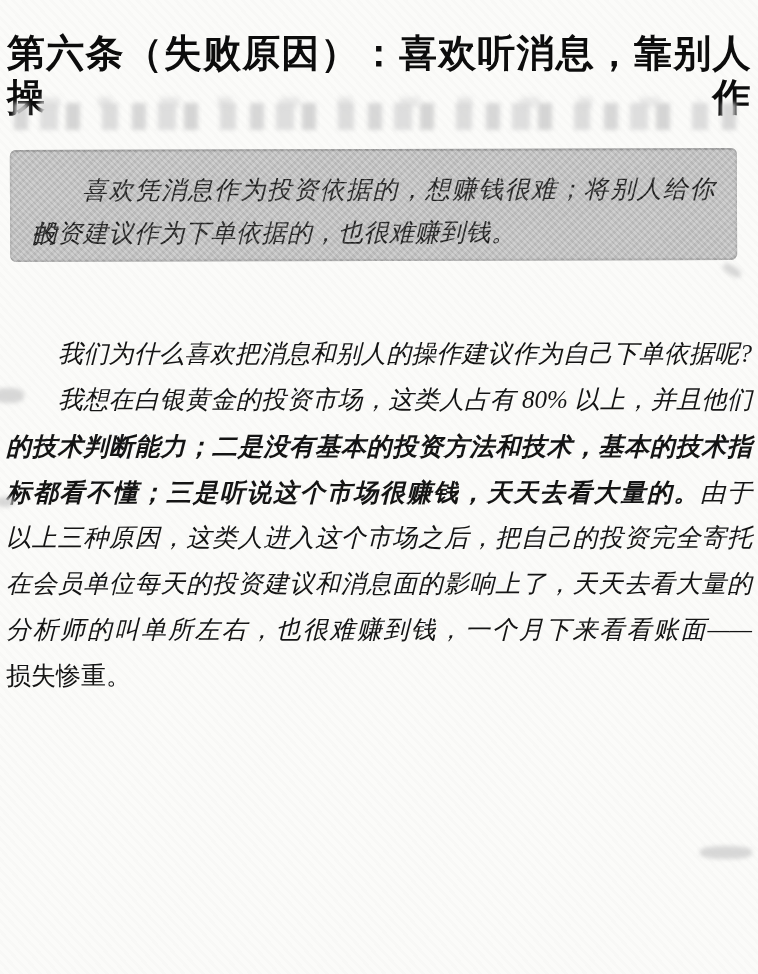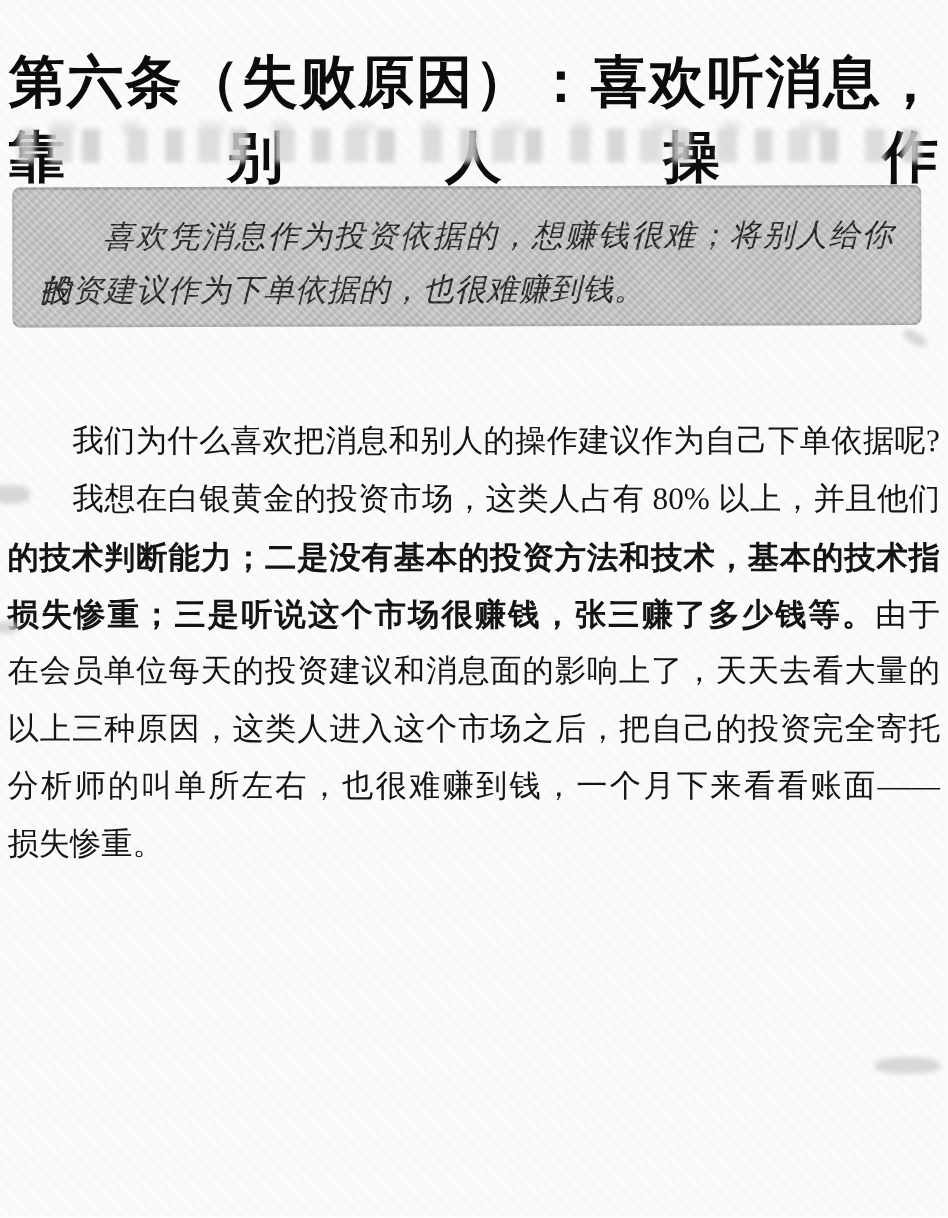--- a/index.html
+++ b/index.html
@@ -17,22 +17,22 @@
       #fbfbf9;
     font-family: "Liberation Serif", serif;
   }
 
   
   .title {
     position: absolute;
     top: 6px;
     left: 7px;
     width: 744px;
-    font-size: 45px;
-    line-height: 60px;
+    font-size: 38px;
+    line-height: 44px;
     font-weight: 900;
     color: #0c0c0c;
     text-align: justify;
     text-align-last: justify;
     letter-spacing: 0.5px;
   }
 
   
   .ghost {
     position: absolute;
@@ -107,21 +107,21 @@
     top: 331px;
     width: 746px;
     font-size: 25px;
     color: #141414;
   }
   .bline {
     height: 46px;
     line-height: 46px;
     text-align: justify;
   }
-  .bline.just { text-align-last: justify; }
+  .bline.just { text-align-last: justify; font-style: italic; }
   .bline.ind  { text-indent: 52px; }
   .bline .b {
     font-family: "Liberation Sans", sans-serif;
     font-weight: 700;
   }
 
   
   .smudge {
     position: absolute;
     background: #cfcfcf;
@@ -146,23 +146,23 @@
 
   <div class="callout">
       <div class="cline ind just">喜欢凭消息作为投资依据的，想赚钱很难；将别人给你的</div>
       <div class="cline">投资建议作为下单依据的，也很难赚到钱。</div>
     </div>
 
   <div class="body-text">
       <div class="bline ind just"><span>我们为什么喜欢把消息和别人的操作建议作为自己下单依据呢?</span></div>
       <div class="bline ind just"><span>我想在白银黄金的投资市场，这类人占有 80% 以上，并且他们</span></div>
       <div class="bline just"><span class="b">的技术判断能力；二是没有基本的投资方法和技术，基本的技术指</span></div>
-      <div class="bline just"><span class="b">损失惨重；三是听说这个市场很赚钱，张三赚了多少钱等。</span><span>由于</span></div>
+      <div class="bline just"><span class="b">标都看不懂；三是听说这个市场很赚钱，天天去看大量的。</span><span>由于</span></div>
+      <div class="bline just"><span>以上三种原因，这类人进入这个市场之后，把自己的投资完全寄托</span></div>
       <div class="bline just"><span>在会员单位每天的投资建议和消息面的影响上了，天天去看大量的</span></div>
-      <div class="bline just"><span>以上三种原因，这类人进入这个市场之后，把自己的投资完全寄托</span></div>
       <div class="bline just"><span>分析师的叫单所左右，也很难赚到钱，一个月下来看看账面——</span></div>
       <div class="bline"><span>损失惨重。</span></div>
     </div>
 
   <div class="smudge s1"></div>
   <div class="smudge s2"></div>
   <div class="smudge s3"></div>
   <div class="smudge s4"></div>
 
 </div>

